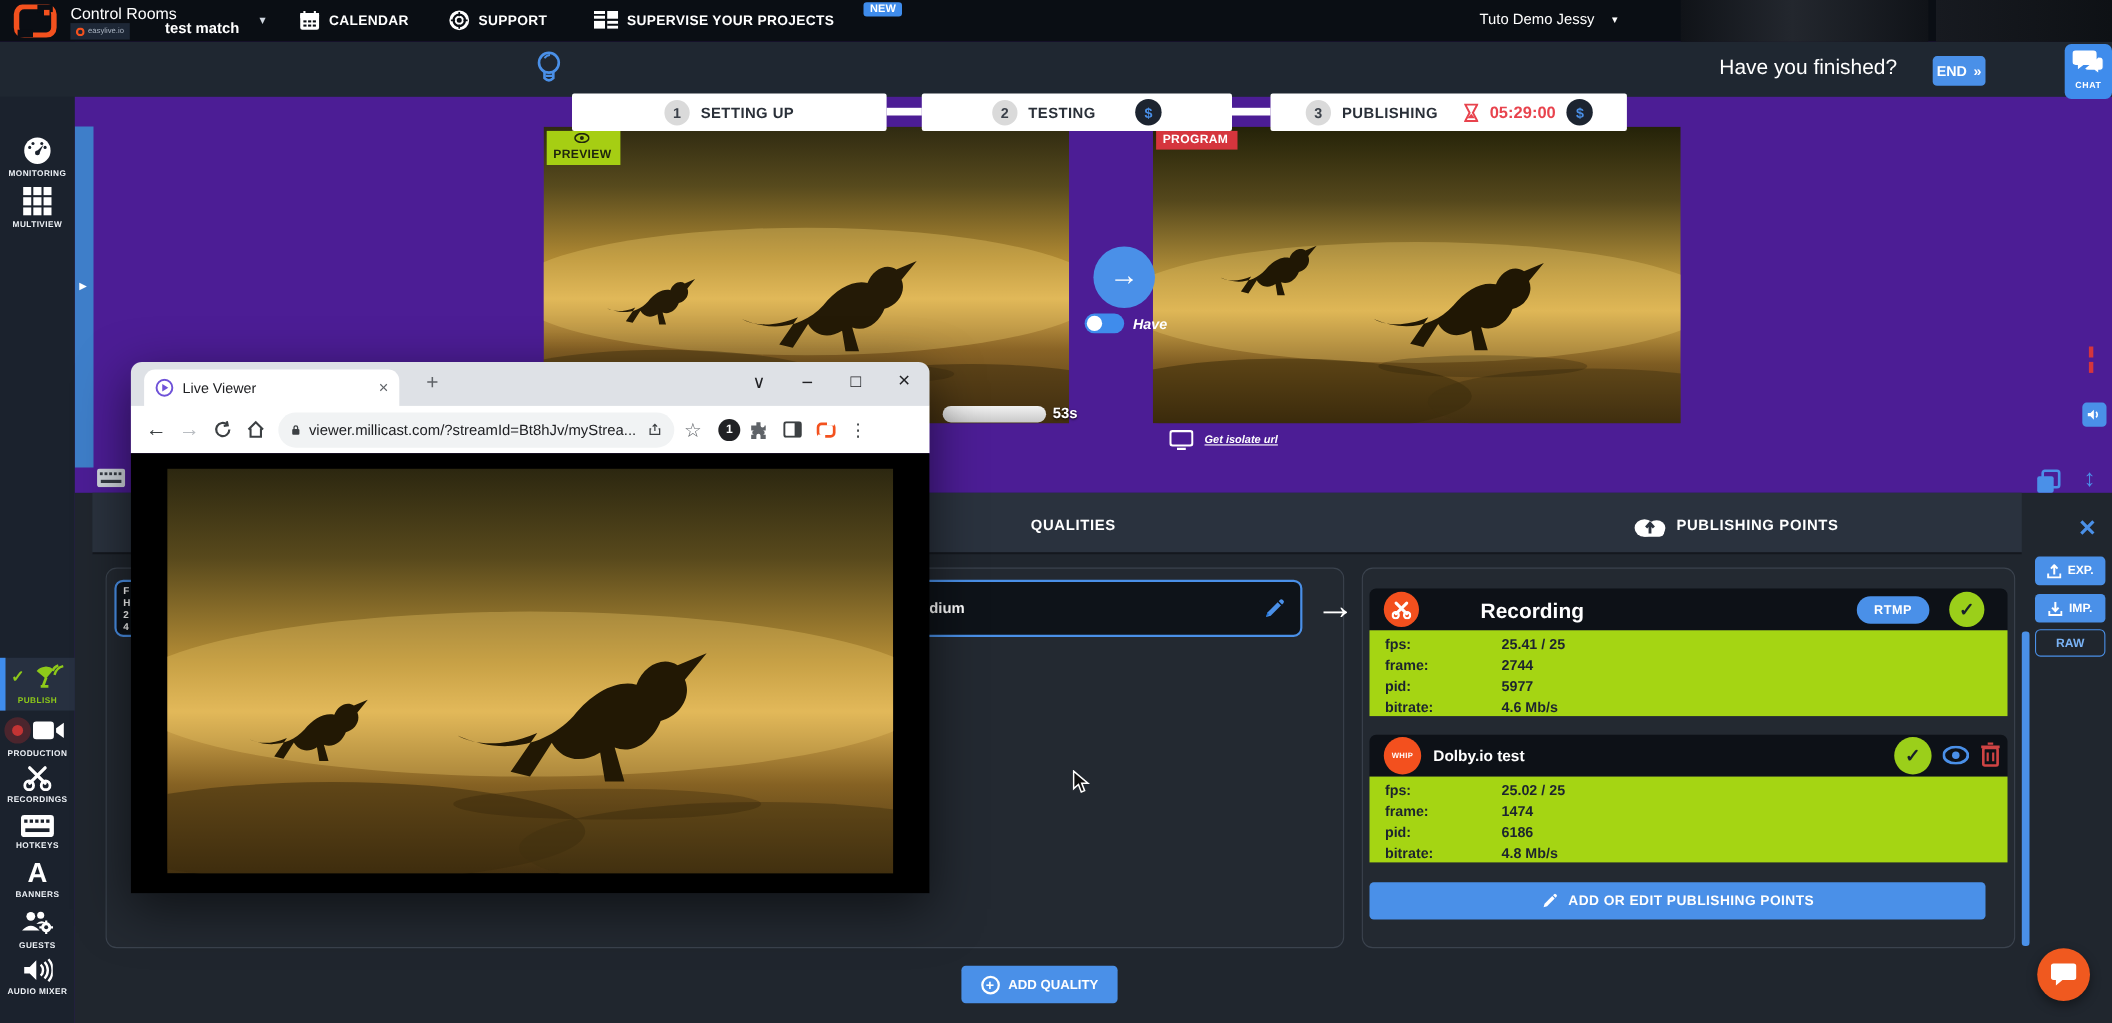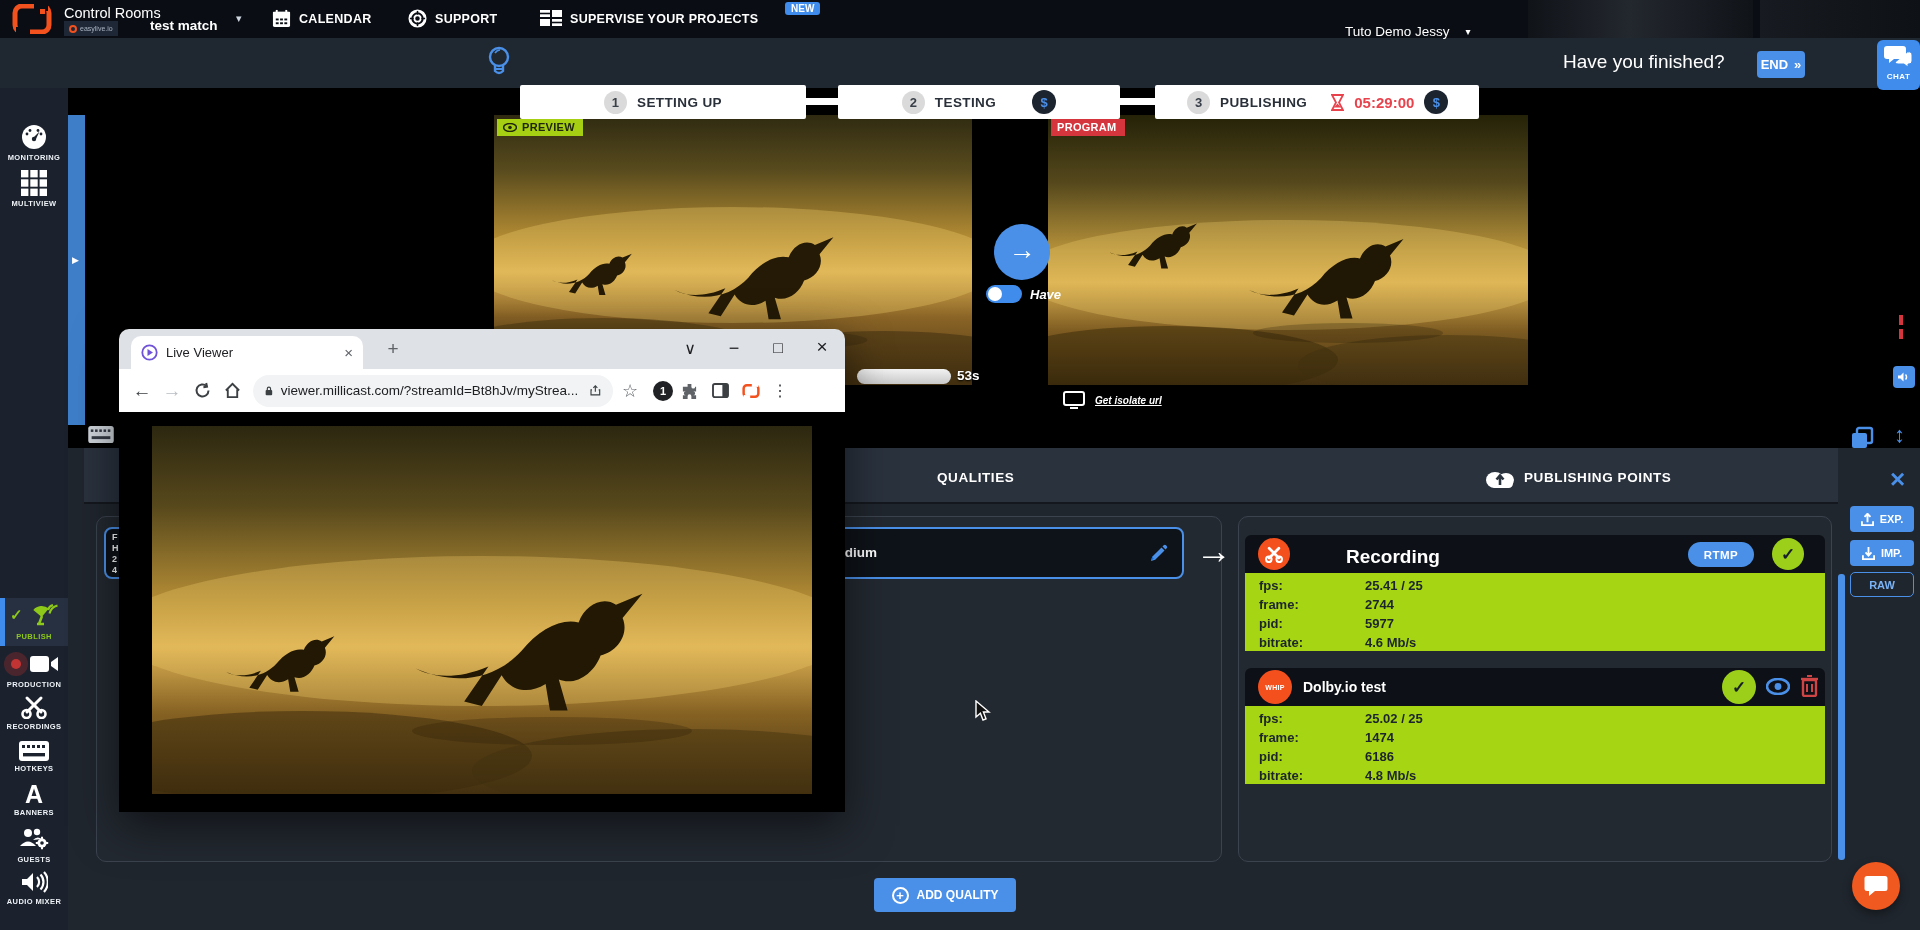--- a/index.html
+++ b/index.html
@@ -1,17 +1,17 @@
 <!DOCTYPE html>
 <html><head>
 <meta charset="utf-8">
 <style>
   html,body{margin:0;padding:0;background:#14181e;}
   *{box-sizing:border-box;font-family:"Liberation Sans",sans-serif;}
-  .screen{position:relative;width:1920px;height:930px;background:#000000;overflow:hidden;}
+  .screen{position:relative;width:1920px;height:930px;background:#4c1d95;overflow:hidden;}
   .abs{position:absolute;}
   .flex{display:flex;align-items:center;}
   .bold{font-weight:bold;}
   
   .topbar{left:0;top:0;width:1920px;height:38px;background:#0a0e14;color:#fff;z-index:40;}
   .navitem{display:flex;align-items:center;gap:8px;color:#fff;font-size:12.5px;font-weight:bold;letter-spacing:.3px;}
   .newbadge{background:#3f8cec;color:#fff;font-size:10px;font-weight:bold;border-radius:3px;padding:1px 6px;}
   
   .stepsbar{left:0;top:38px;width:1920px;height:50px;background:#1f2731;z-index:30;}
   .stepbox{position:absolute;top:47px;height:34px;background:#fff;border-radius:2px;display:flex;align-items:center;gap:10px;padding:0 14px;}
@@ -111,21 +111,21 @@
           <rect x="12" y="1" width="10" height="7" fill="#fff"></rect>
           <rect x="0" y="10" width="10" height="7" fill="#fff"></rect>
           <rect x="12" y="10" width="10" height="7" fill="#fff"></rect>
           <line x1="0" y1="4.5" x2="10" y2="4.5" stroke="#0a0e14" stroke-width="1.6"></line>
           <line x1="12" y1="13.5" x2="22" y2="13.5" stroke="#0a0e14" stroke-width="1.6"></line>
         </svg>
       <span>SUPERVISE YOUR PROJECTS</span>
     </span>
     <span class="abs newbadge" style="left:785px;top:2px;">NEW</span>
 
-    <span class="abs flex" style="left:1345px;top:24px;gap:16px;color:#fff;font-size:13.5px;">
+    <span class="abs flex" style="left:1345px;top:10px;gap:16px;color:#fff;font-size:13.5px;">
       <span>Tuto Demo Jessy</span>
       <span style="font-size:10px;">▾</span>
     </span>
     <span class="abs" style="left:1528px;top:0;width:225px;height:38px;background:linear-gradient(90deg,#101318,#23272e 45%,#101318);"></span>
     <span class="abs" style="left:1760px;top:0;width:160px;height:38px;background:linear-gradient(90deg,#171a20,#0e1115);"></span>
   </div>
 
   <div class="abs stepsbar">
     <span class="abs" style="left:486px;top:7px;">
       <svg width="26" height="34" viewBox="0 0 26 34">
@@ -312,21 +312,21 @@
       <ellipse cx="240" cy="150" rx="270" ry="58" fill="#ecc968" opacity="0.35"></ellipse>
       <ellipse cx="110" cy="235" rx="160" ry="32" fill="#40300f" opacity="0.45"></ellipse>
       <ellipse cx="390" cy="252" rx="170" ry="36" fill="#3a2a0e" opacity="0.5"></ellipse>
       <g fill="#241a06">
         <path transform="translate(175,85) scale(1.55)" d="M4 58 C 22 66 40 63 52 50 C 60 40 70 35 78 37 C 81 29 89 25 95 29 L 107 24 L 98 35 C 101 42 96 50 88 52 C 85 60 77 66 69 63 L 73 77 L 65 77 L 63 65 C 55 70 47 68 43 61 L 34 75 L 26 73 L 37 57 C 23 63 11 62 4 58 Z"></path>
         <path transform="translate(55,120) scale(0.78)" d="M4 58 C 22 66 40 63 52 50 C 60 40 70 35 78 37 C 81 29 89 25 95 29 L 107 24 L 98 35 C 101 42 96 50 88 52 C 85 60 77 66 69 63 L 73 77 L 65 77 L 63 65 C 55 70 47 68 43 61 L 34 75 L 26 73 L 37 57 C 23 63 11 62 4 58 Z"></path>
       </g>
       <ellipse cx="280" cy="225" rx="95" ry="10" fill="#241a06" opacity="0.25"></ellipse>
     </svg>
   </div>
-  <div class="vidlabel flex" style="left:497px;top:119px;background:#a6ce13;color:#20260d;gap:5px;">
+  <div class="vidlabel flex" style="left:497px;top:119px;background:#a6ce13;color:#20260d;gap:5px;flex-direction:column;">
     <svg width="14" height="9" viewBox="0 0 14 9">
         <ellipse cx="7" cy="4.5" rx="6.4" ry="4" fill="none" stroke="#20260d" stroke-width="1.5"></ellipse>
         <circle cx="7" cy="4.5" r="1.8" fill="#20260d"></circle>
       </svg>
     <span>PREVIEW</span>
   </div>
 
   <div class="abs" style="left:857px;top:369px;width:94px;height:15px;border-radius:8px;background:linear-gradient(180deg,#f2f2f2,#c9c9c9);z-index:3;"></div>
   <span class="abs bold" style="left:957px;top:368px;color:#fff;font-size:13.5px;z-index:3;text-shadow:0 1px 2px #000;">53s</span>
 
@@ -483,20 +483,27 @@
     <div class="statrow">
         <span class="statlabel">pid:</span>
         <span>6186</span>
       </div>
     <div class="statrow">
         <span class="statlabel">bitrate:</span>
         <span>4.8 Mb/s</span>
       </div>
   </div>
 
+  <div class="abs btnblue" style="left:1245px;top:802px;width:560px;height:34px;font-size:12.5px;letter-spacing:.4px;gap:10px;z-index:6;">
+    <svg width="15" height="15" viewBox="0 0 20 20">
+        <path d="M3 17 L4.2 12.8 L13.5 3.5 L16.5 6.5 L7.2 15.8 Z" fill="#fff"></path>
+        <path d="M14.5 2.5 L17.5 5.5 L18.7 4.3 A1.6 1.6 0 0 0 18.7 2 L18 1.3 A1.6 1.6 0 0 0 15.7 1.3 Z" fill="#fff"></path>
+      </svg>
+    <span>ADD OR EDIT PUBLISHING POINTS</span>
+  </div>
 
   <div class="abs btnblue" style="left:874px;top:878px;width:142px;height:34px;font-size:12px;gap:8px;z-index:6;">
     <span style="width:17px;height:17px;border-radius:50%;border:2px solid #fff;display:flex;align-items:center;justify-content:center;font-size:13px;line-height:13px;">+</span>
     <span>ADD QUALITY</span>
   </div>
 
   <span class="abs bold" style="left:1890px;top:466px;font-size:26px;color:#4a90e8;z-index:6;cursor:pointer;line-height:26px;">×</span>
   <div class="abs btnblue" style="left:1850px;top:506px;width:64px;height:26px;font-size:11px;gap:6px;z-index:6;">
     <svg width="13" height="13" viewBox="0 0 14 14">
         <path d="M7 10 V1 M3.8 4.2 L7 0.8 L10.2 4.2" stroke="#fff" stroke-width="2" fill="none"></path>

